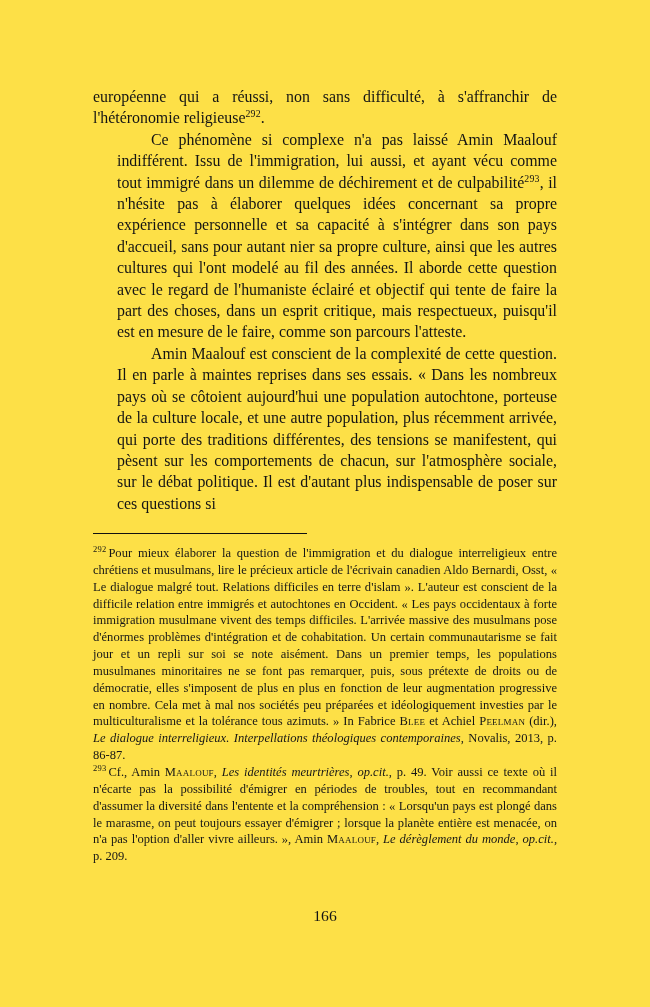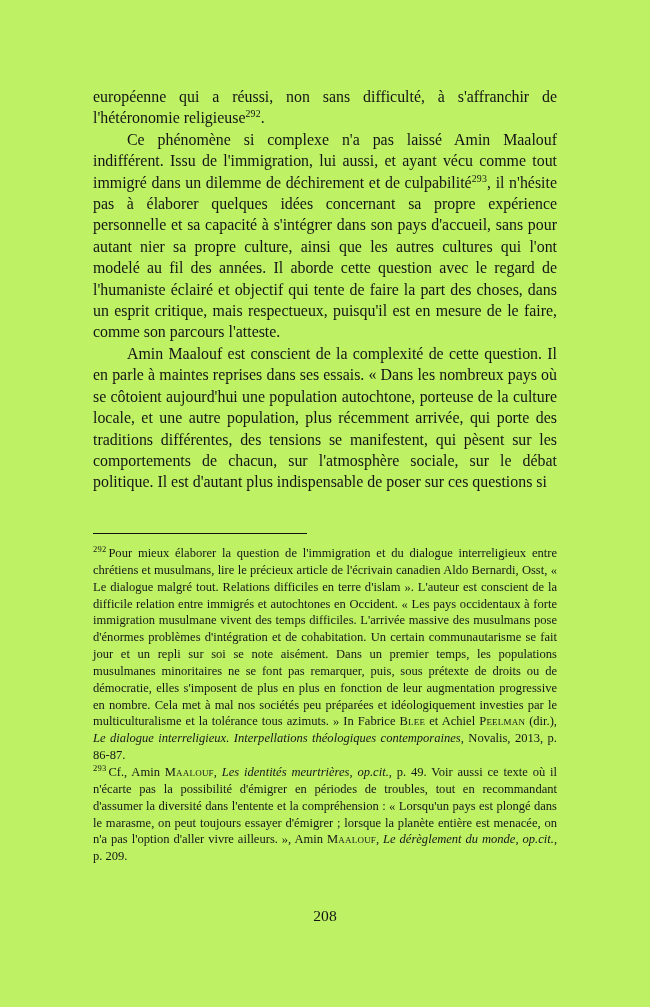--- a/index.html
+++ b/index.html
@@ -11,41 +11,42 @@
   body {
     font-family: "Liberation Serif", "DejaVu Serif", serif;
     color: #1a1a1a;
     -webkit-font-smoothing: antialiased;
   }
   .page {
     position: relative;
     width: 650px;
     height: 1007px;
     margin: 0 auto;
-    background: #bef264;
+    background: #fde047;
     overflow: hidden;
     box-sizing: border-box;
   }
   .text-block {
     position: absolute;
     left: 93px;
     top: 86px;
     width: 464px;
   }
   .body-par {
     margin: 0;
     font-size: 15.9px;
     line-height: 21.4px;
     text-align: justify;
     text-justify: inter-word;
     color: #141414;
     hyphens: none;
   }
   .body-par.indent {
     text-indent: 34px;
+    margin-left: 24px;
   }
   sup.fnref {
     font-size: 0.62em;
     vertical-align: super;
     line-height: 0;
     letter-spacing: 0.2px;
   }
   .footnote-area {
     position: absolute;
     left: 93px;
@@ -105,15 +106,15 @@
     <p class="body-par indent" id="par-1"><span>Ce phénomène si complexe n'a pas laissé Amin Maalouf indifférent. Issu de l'immigration, lui aussi, et ayant vécu comme tout immigré dans un dilemme de déchirement et de culpabilité</span><sup class="fnref">293</sup><span>, il n'hésite pas à élaborer quelques idées concernant sa propre expérience personnelle et sa capacité à s'intégrer dans son pays d'accueil, sans pour autant nier sa propre culture, ainsi que les autres cultures qui l'ont modelé au fil des années. Il aborde cette question avec le regard de l'humaniste éclairé et objectif qui tente de faire la part des choses, dans un esprit critique, mais respectueux, puisqu'il est en mesure de le faire, comme son parcours l'atteste.</span></p>
     <p class="body-par indent" id="par-2"><span>Amin Maalouf est conscient de la complexité de cette question. Il en parle à maintes reprises dans ses essais. « Dans les nombreux pays où se côtoient aujourd'hui une population autochtone, porteuse de la culture locale, et une autre population, plus récemment arrivée, qui porte des traditions différentes, des tensions se manifestent, qui pèsent sur les comportements de chacun, sur l'atmosphère sociale, sur le débat politique. Il est d'autant plus indispensable de poser sur ces questions si</span></p>
   </div>
 
   <div class="footnote-area">
     <hr class="fn-rule">
     <p class="footnote" id="fn-0"><sup class="fnnum">292</sup><span>Pour mieux élaborer la question de l'immigration et du dialogue interreligieux entre chrétiens et musulmans, lire le précieux article de l'écrivain canadien Aldo Bernardi, Osst, « Le dialogue malgré tout. Relations difficiles en terre d'islam ». L'auteur est conscient de la difficile relation entre immigrés et autochtones en Occident. « Les pays occidentaux à forte immigration musulmane vivent des temps difficiles. L'arrivée massive des musulmans pose d'énormes problèmes d'intégration et de cohabitation. Un certain communautarisme se fait jour et un repli sur soi se note aisément. Dans un premier temps, les populations musulmanes minoritaires ne se font pas remarquer, puis, sous prétexte de droits ou de démocratie, elles s'imposent de plus en plus en fonction de leur augmentation progressive en nombre. Cela met à mal nos sociétés peu préparées et idéologiquement investies par le multiculturalisme et la tolérance tous azimuts. » In Fabrice </span><span class="sc">Blee</span><span> et Achiel </span><span class="sc">Peelman</span><span> (dir.), </span><em class="it">Le dialogue interreligieux. Interpellations théologiques contemporaines</em><span>, Novalis, 2013, p. 86-87.</span></p>
     <p class="footnote" id="fn-1"><sup class="fnnum">293</sup><span>Cf., Amin </span><span class="sc">Maalouf</span><span>, </span><em class="it">Les identités meurtrières</em><span>, </span><em class="it">op.cit.</em><span>, p. 49. Voir aussi ce texte où il n'écarte pas la possibilité d'émigrer en périodes de troubles, tout en recommandant d'assumer la diversité dans l'entente et la compréhension : « Lorsqu'un pays est plongé dans le marasme, on peut toujours essayer d'émigrer ; lorsque la planète entière est menacée, on n'a pas l'option d'aller vivre ailleurs. », Amin </span><span class="sc">Maalouf</span><span>, </span><em class="it">Le dérèglement du monde</em><span>, </span><em class="it">op.cit.</em><span>, p. 209.</span></p>
   </div>
 
-  <div class="page-number">208</div>
+  <div class="page-number">166</div>
 
 </div>
 
 </body></html>

